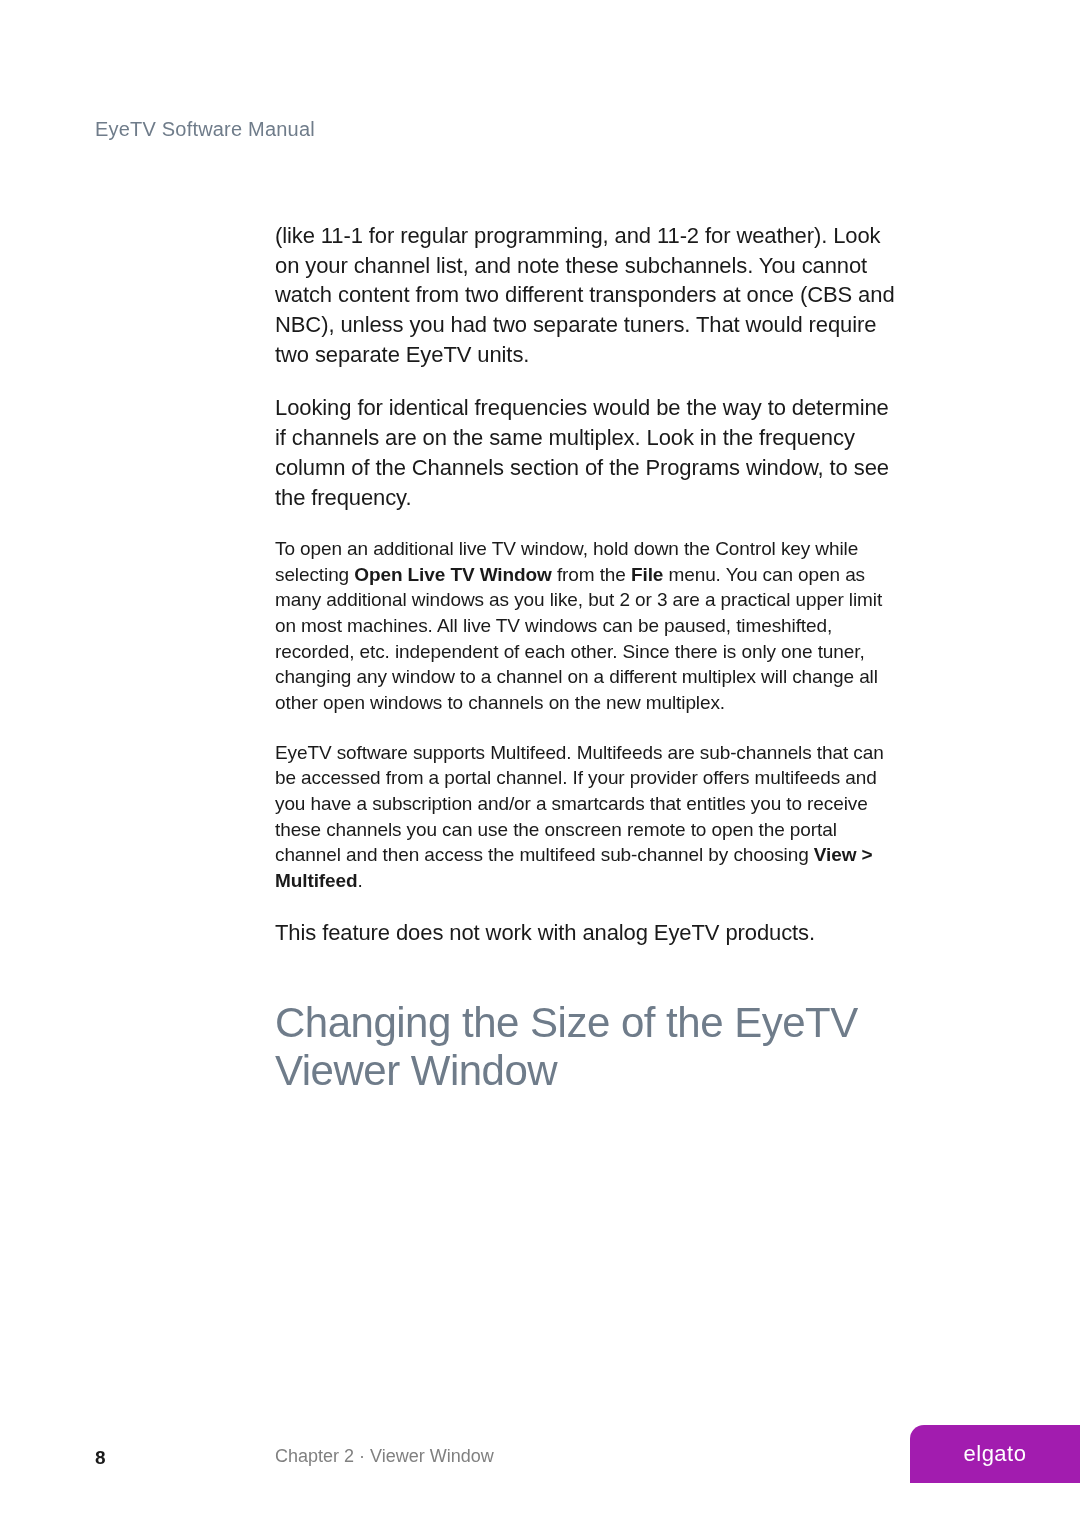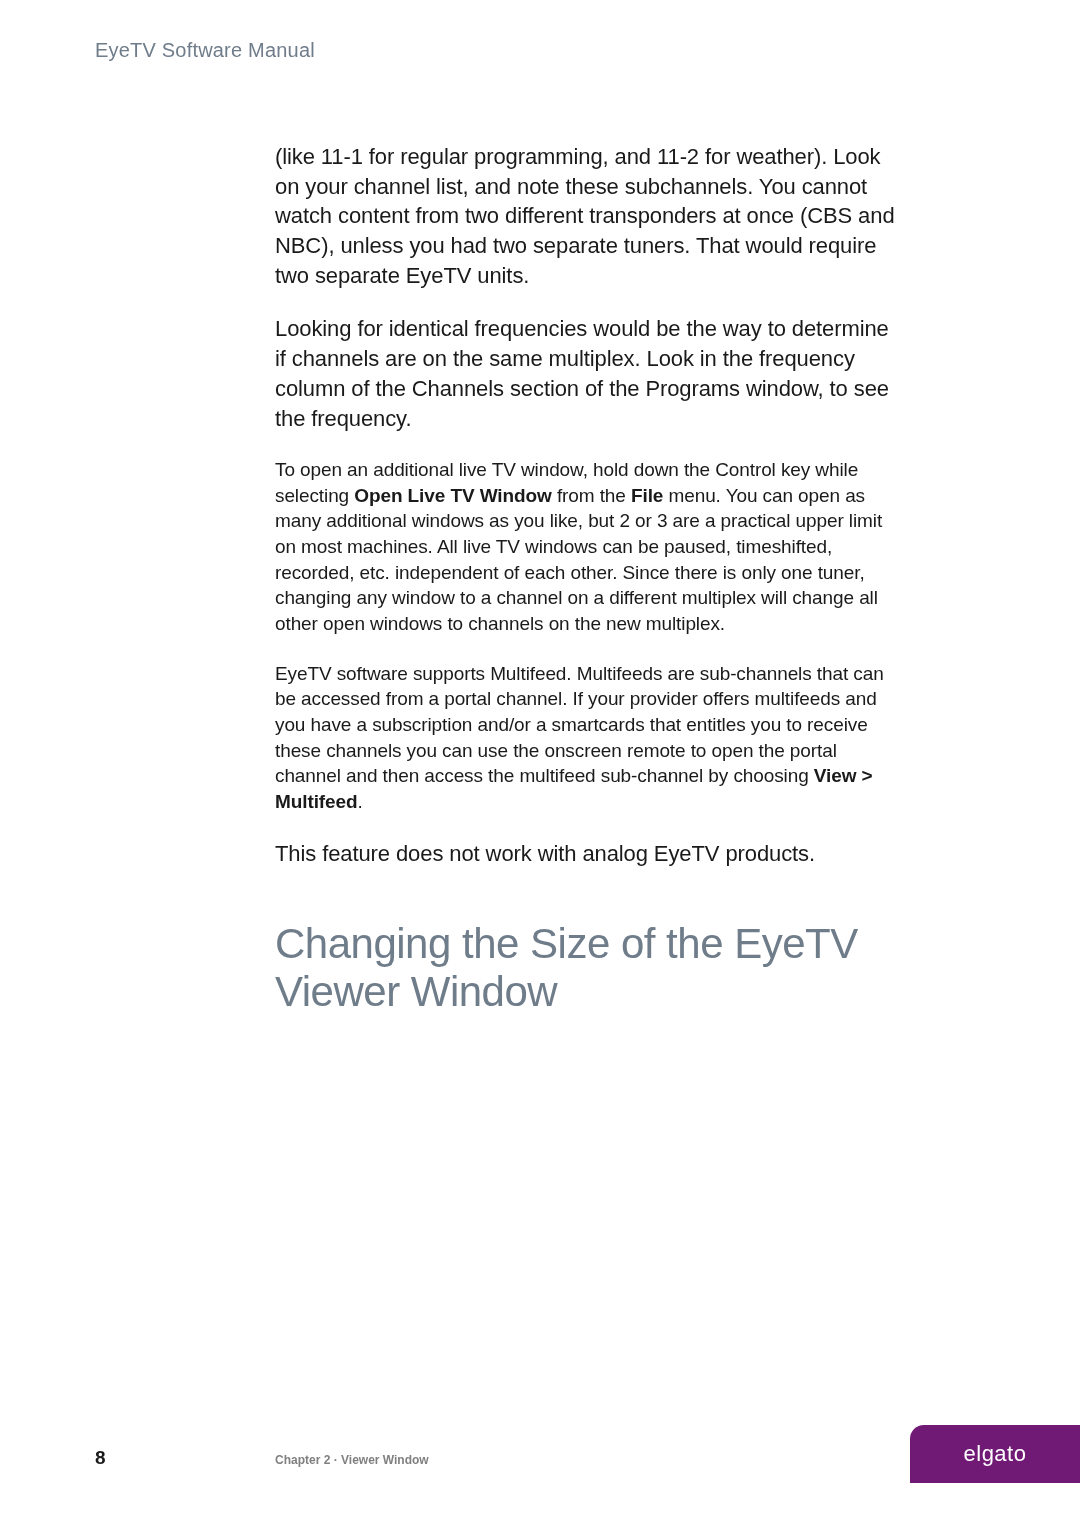--- a/index.html
+++ b/index.html
@@ -5,21 +5,21 @@
   * { margin: 0; padding: 0; box-sizing: border-box; }
   body {
     font-family: "Helvetica Neue", Arial, sans-serif;
     width: 1080px;
     height: 1527px;
     background: #ffffff;
     position: relative;
     color: #1a1a1a;
   }
   .page {
-    padding: 39px 95px 0 95px;
+    padding: 118px 95px 0 95px;
     height: 100%;
     position: relative;
   }
   .running-header {
     color: #6f7c8a;
     font-size: 20px;
     font-weight: 400;
     margin-bottom: 80px;
     letter-spacing: 0.2px;
   }
@@ -59,31 +59,31 @@
     left: 95px;
     bottom: 0;
     font-size: 19px;
     font-weight: 700;
     color: #1a1a1a;
   }
   .footer-chapter {
     position: absolute;
     left: 275px;
     bottom: 2px;
-    font-size: 12px;
+    font-size: 18px;
     color: #808080;
-    font-weight: 700;
+    font-weight: 400;
   }
   .brand-tab {
     position: absolute;
     right: 0;
     bottom: -14px;
     width: 170px;
     height: 58px;
-    background: #701a75;
+    background: #a21caf;
     border-top-left-radius: 14px;
     display: flex;
     align-items: center;
     justify-content: center;
     color: #ffffff;
     font-size: 22px;
     letter-spacing: 0.5px;
     font-weight: 400;
   }
 </style>

